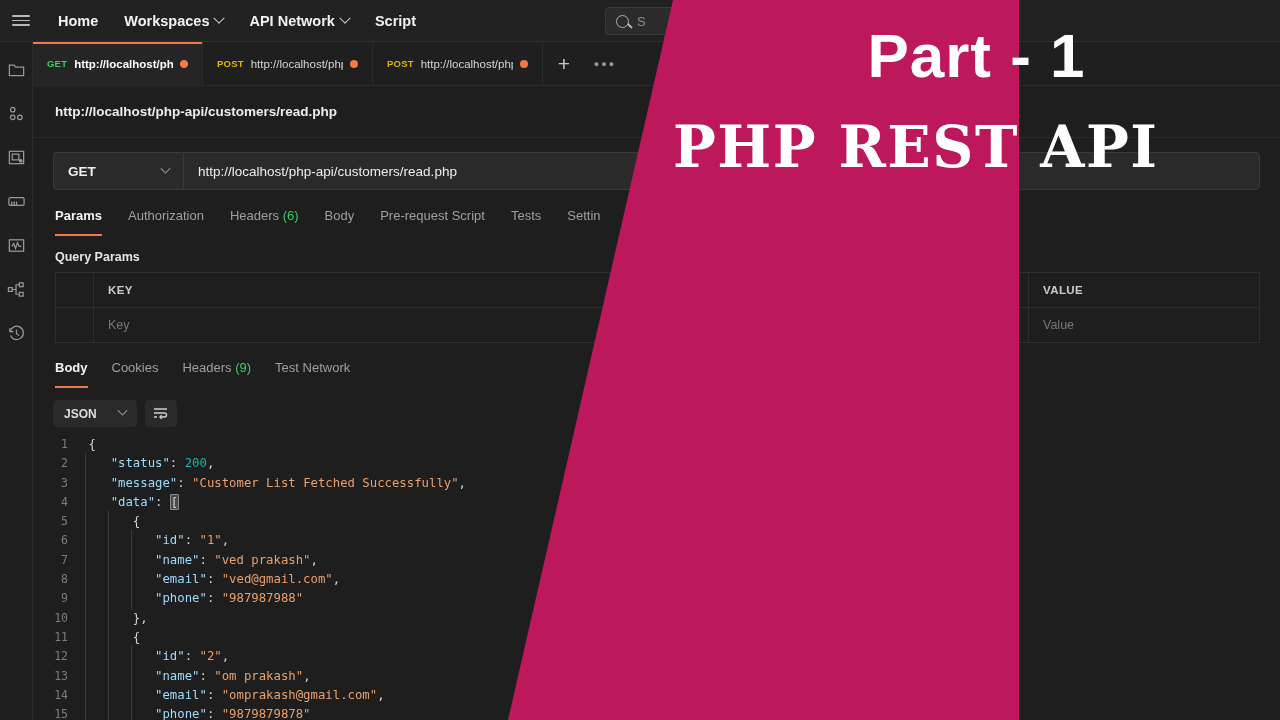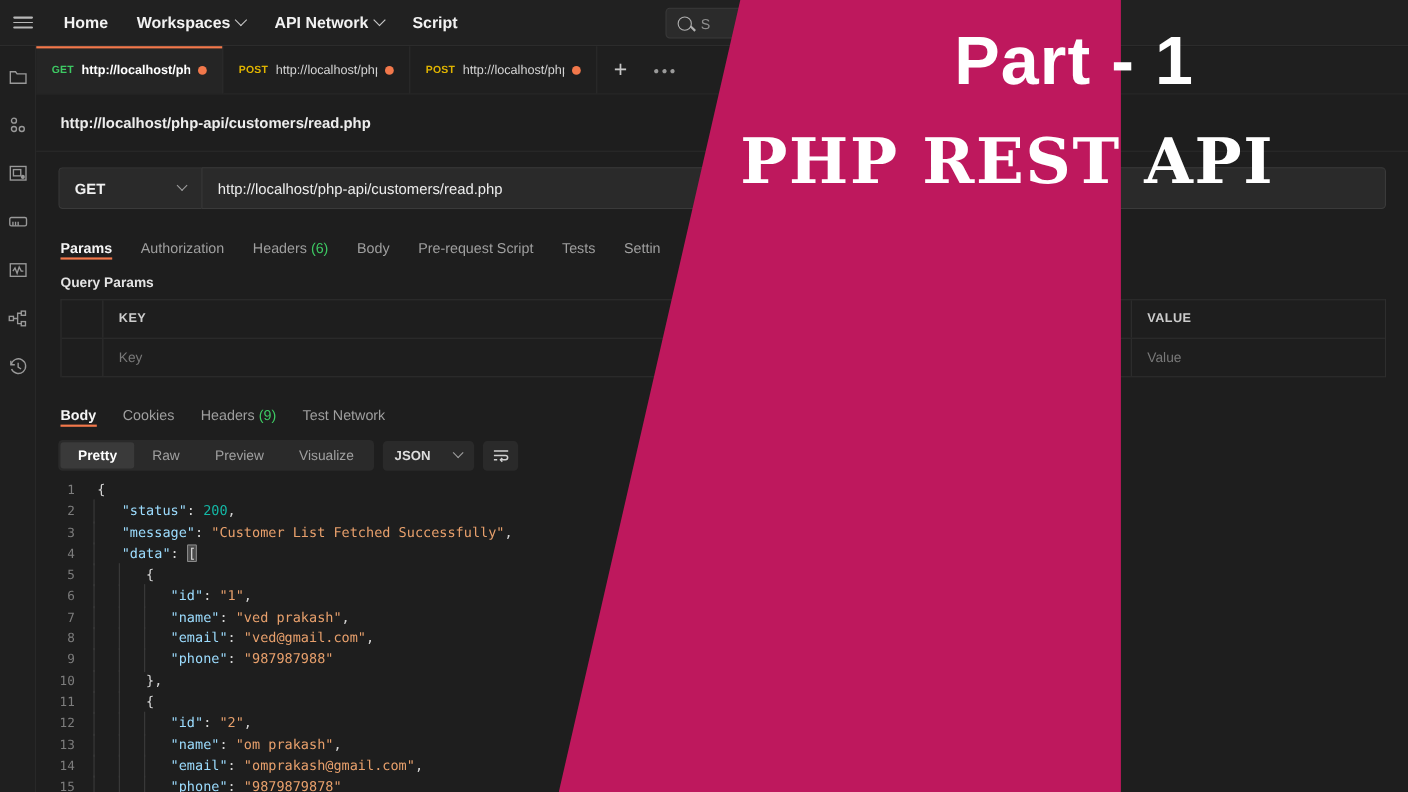--- a/index.html
+++ b/index.html
@@ -79,21 +79,21 @@
     display: flex; align-items: center; justify-content: space-between; padding: 0 14px; cursor: pointer;
   }
   .method-sel .m { color: #f0f0f0; font-size: 13.5px; font-weight: 700; }
   .method-sel .c { width: 7px; height: 7px; border-right: 1.5px solid #9e9e9e; border-bottom: 1.5px solid #9e9e9e; transform: rotate(45deg) translate(-2px,-2px); }
   .url-input {
     flex: 1; height: 38px; background: #2a2a2a; border: 1px solid #3a3a3a; border-radius: 0 4px 4px 0;
     display: flex; align-items: center; padding: 0 14px; color: #ededed; font-size: 13.5px; margin-right: 20px;
   }
 
   .tabs-row { display: flex; align-items: flex-end; gap: 26px; padding-left: 22px; height: 34px; }
-  .tab-lbl { font-size: 13px; color: #9f9f9f; position: relative; padding-bottom: 3px; cursor: pointer; white-space: nowrap; }
+  .tab-lbl { font-size: 13px; color: #9f9f9f; position: relative; padding-bottom: 13px; cursor: pointer; white-space: nowrap; }
   .tab-lbl.active { color: #f5f5f5; font-weight: 700; }
   .tab-lbl.active::after { content:""; position: absolute; left: 0; right: 0; bottom: 0; height: 2px; background: #f2784b; }
   .cnt { color: #3dc963; }
 
   .qp-title { padding: 14px 0 8px 22px; color: #e4e4e4; font-size: 12.5px; font-weight: 700; }
   .ptable { margin: 0 20px 0 22px; border: 1px solid #2e2e2e; border-bottom: none; }
   .prow { display: flex; height: 35px; align-items: center; border-bottom: 1px solid #2e2e2e; }
   .pcheck { width: 38px; height: 100%; border-right: 1px solid #2e2e2e; }
   .pkey { flex: 1; height: 100%; display: flex; align-items: center; padding-left: 14px; border-right: 1px solid #2e2e2e; }
   .pval { width: 230px; height: 100%; display: flex; align-items: center; padding-left: 14px; }
@@ -301,26 +301,20 @@
       </div>
 
       <div class="respbar" id="resptabs">
           <div class="tab-lbl active"><span>Body</span></div>
           <div class="tab-lbl"><span>Cookies</span></div>
           <div class="tab-lbl"><span>Headers</span><span class="cnt"> (9)</span></div>
           <div class="tab-lbl"><span>Test Network</span></div>
         </div>
 
       <div class="viewbar">
-        <div class="seg" id="viewseg">
-            <div class="seg-btn active">Pretty</div>
-            <div class="seg-btn">Raw</div>
-            <div class="seg-btn">Preview</div>
-            <div class="seg-btn">Visualize</div>
-          </div>
         <div class="fmt">
           <span>JSON</span>
           <span class="c"></span>
         </div>
         <div class="wrapbtn">
           <svg width="15" height="13" viewBox="0 0 15 13" fill="none" stroke="#cfcfcf" stroke-width="1.4">
             <path d="M1 2h13M1 6h10.5a2 2 0 0 1 0 4H7M1 10h3"></path>
               <path d="M8.6 8.3 7 10l1.6 1.7"></path>
           </svg>
         </div>

